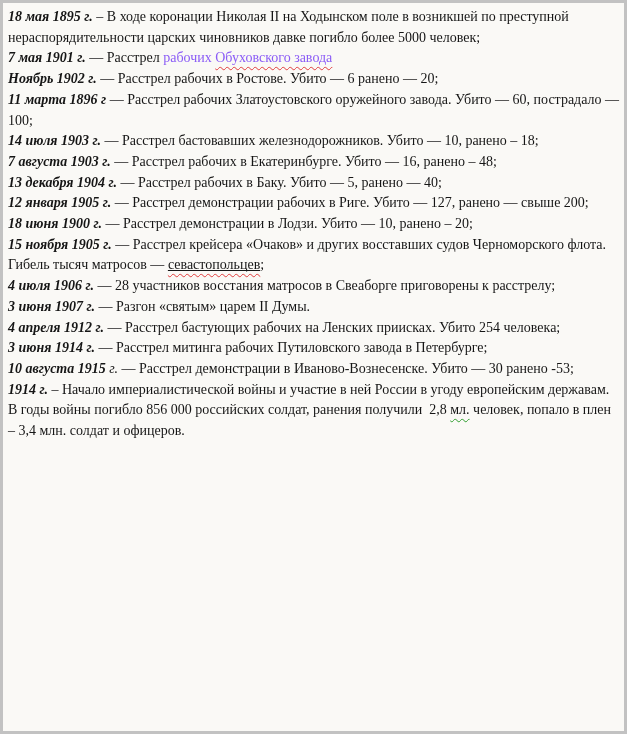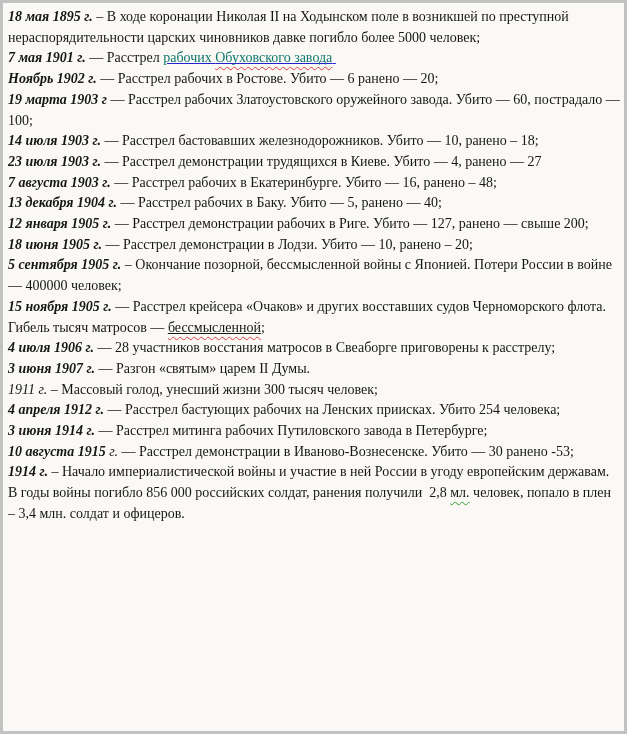--- a/index.html
+++ b/index.html
@@ -13,22 +13,21 @@
     overflow: hidden;
     font-family: "Liberation Serif", "DejaVu Serif", serif;
     font-size: 14px;
     line-height: 20.7px;
     color: #161616;
   }
   .entry { margin: 0; white-space: pre-wrap; }
   .date { font-weight: bold; font-style: italic; }
   .date-plain { font-style: italic; }
   .link {
-    color: #0f766e;
-    text-decoration: underline;
+    color: #8b5cf6;
     text-decoration-color: #2323cc;
     cursor: pointer;
   }
   .u { text-decoration: underline; }
   .sq-red {
     text-decoration: underline wavy #e03c3c;
     text-decoration-thickness: 1px;
     text-underline-offset: 3.5px;
     text-decoration-skip-ink: none;
   }
@@ -40,30 +39,27 @@
   }
 </style>
 </head>
 <body>
 
 <div class="page">
   <div>
       <div class="entry"><span class="date">18 мая 1895 г.</span><span class="txt"> – В ходе коронации Николая II на Ходынском поле в возникшей по преступной нераспорядительности царских чиновников давке погибло более 5000 человек;</span></div>
       <div class="entry"><span class="date">7 мая 1901 г.</span><span class="txt"> — Расстрел </span><span class="link">рабочих </span><span class="link"><span class="sq-red">Обуховского завода</span></span><span class="link"> </span></div>
       <div class="entry"><span class="date">Ноябрь 1902 г.</span><span class="txt"> — Расстрел рабочих в Ростове. Убито — 6 ранено — 20;</span></div>
-      <div class="entry"><span class="date">19 марта 1903 г</span><span class="txt"> — Расстрел рабочих Златоустовского оружейного завода. Убито — 60, пострадало — 100;</span></div>
+      <div class="entry"><span class="date">11 марта 1896 г</span><span class="txt"> — Расстрел рабочих Златоустовского оружейного завода. Убито — 60, пострадало — 100;</span></div>
       <div class="entry"><span class="date">14 июля 1903 г.</span><span class="txt"> — Расстрел бастовавших железнодорожников. Убито — 10, ранено – 18;</span></div>
-      <div class="entry"><span class="date">23 июля 1903 г.</span><span class="txt"> — Расстрел демонстрации трудящихся в Киеве. Убито — 4, ранено — 27</span></div>
       <div class="entry"><span class="date">7 августа 1903 г.</span><span class="txt"> — Расстрел рабочих в Екатеринбурге. Убито — 16, ранено – 48;</span></div>
       <div class="entry"><span class="date">13 декабря 1904 г.</span><span class="txt"> — Расстрел рабочих в Баку. Убито — 5, ранено — 40;</span></div>
       <div class="entry"><span class="date">12 января 1905 г.</span><span class="txt"> — Расстрел демонстрации рабочих в Риге. Убито — 127, ранено — свыше 200;</span></div>
-      <div class="entry"><span class="date">18 июня 1905 г.</span><span class="txt"> — Расстрел демонстрации в Лодзи. Убито — 10, ранено – 20;</span></div>
-      <div class="entry"><span class="date">5 сентября 1905 г.</span><span class="txt"> – Окончание позорной, бессмысленной войны с Японией. Потери России в войне — 400000 человек;</span></div>
-      <div class="entry"><span class="date">15 ноября 1905 г.</span><span class="txt"> — Расстрел крейсера «Очаков» и других восставших судов Черноморского флота. Гибель тысяч матросов — </span><span class="u"><span class="sq-red">бессмысленной</span></span><span class="txt">;</span></div>
+      <div class="entry"><span class="date">18 июня 1900 г.</span><span class="txt"> — Расстрел демонстрации в Лодзи. Убито — 10, ранено – 20;</span></div>
+      <div class="entry"><span class="date">15 ноября 1905 г.</span><span class="txt"> — Расстрел крейсера «Очаков» и других восставших судов Черноморского флота. Гибель тысяч матросов — </span><span class="u"><span class="sq-red">севастопольцев</span></span><span class="txt">;</span></div>
       <div class="entry"><span class="date">4 июля 1906 г.</span><span class="txt"> — 28 участников восстания матросов в Свеаборге приговорены к расстрелу;</span></div>
       <div class="entry"><span class="date">3 июня 1907 г.</span><span class="txt"> — Разгон «святым» царем II Думы.</span></div>
-      <div class="entry"><span class="date-plain">1911 г.</span><span class="txt"> – Массовый голод, унесший жизни 300 тысяч человек;</span></div>
       <div class="entry"><span class="date">4 апреля 1912 г.</span><span class="txt"> — Расстрел бастующих рабочих на Ленских приисках. Убито 254 человека;</span></div>
       <div class="entry"><span class="date">3 июня 1914 г.</span><span class="txt"> — Расстрел митинга рабочих Путиловского завода в Петербурге;</span></div>
       <div class="entry"><span class="date">10 августа 1915</span><span class="date-plain"> г.</span><span class="txt"> — Расстрел демонстрации в Иваново-Вознесенске. Убито — 30 ранено -53;</span></div>
       <div class="entry"><span class="date">1914 г.</span><span class="txt"> – Начало империалистической войны и участие в ней России в угоду европейским державам. В годы войны погибло 856 000 российских солдат, ранения получили  2,8 </span><span class="sq-green">мл.</span><span class="txt"> человек, попало в плен – 3,4 млн. солдат и офицеров.</span></div>
     </div>
 </div>
 
 </body></html>

